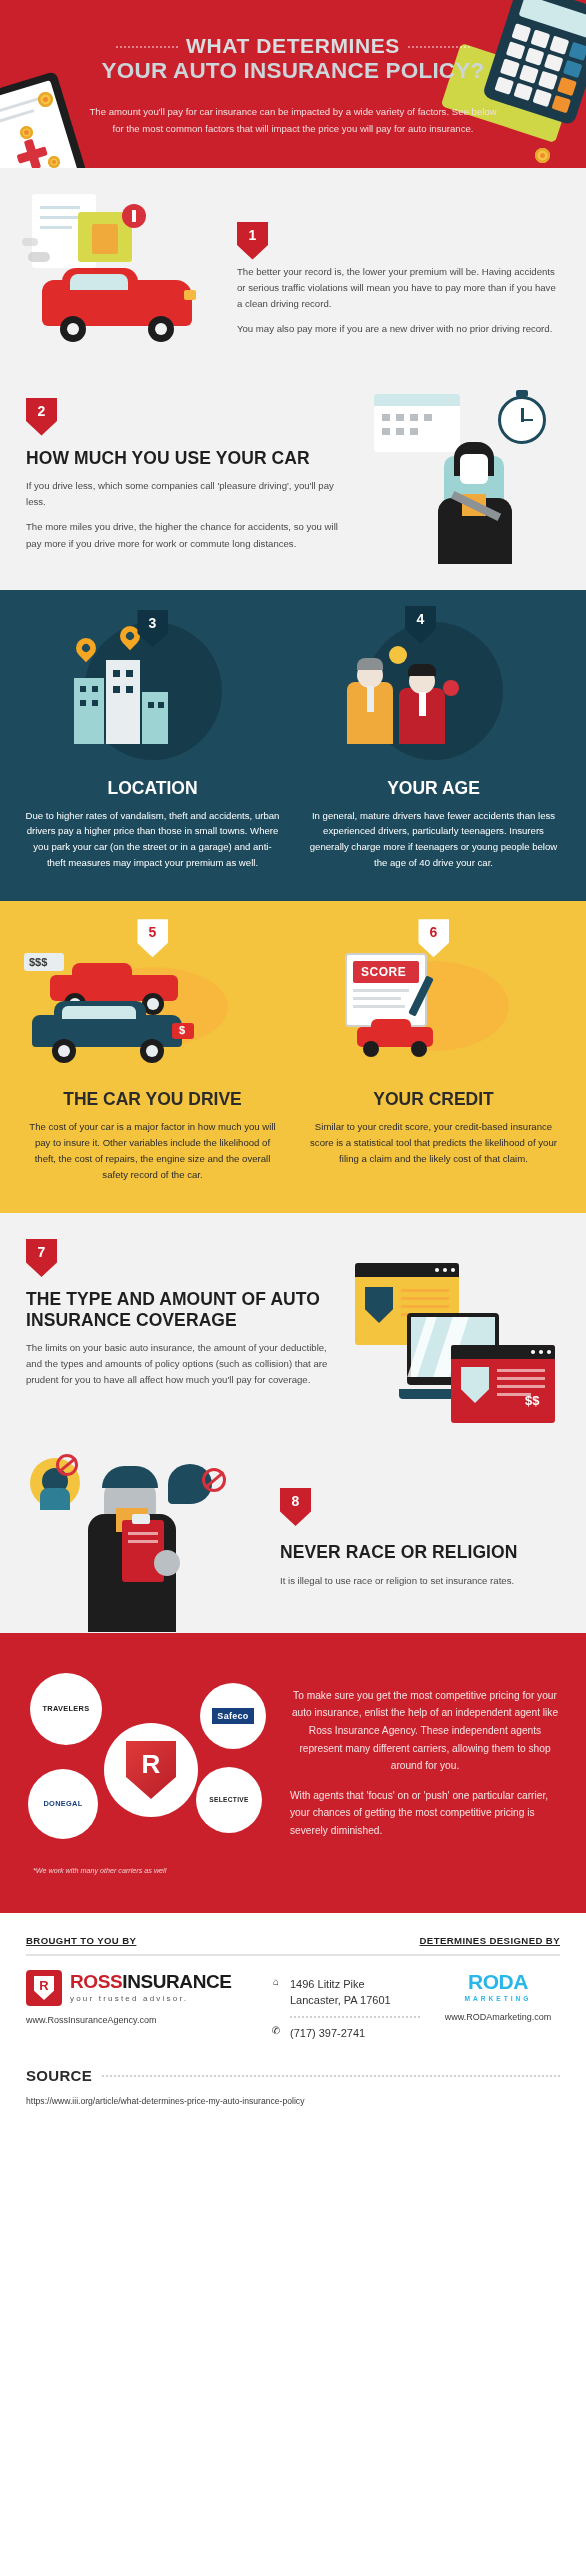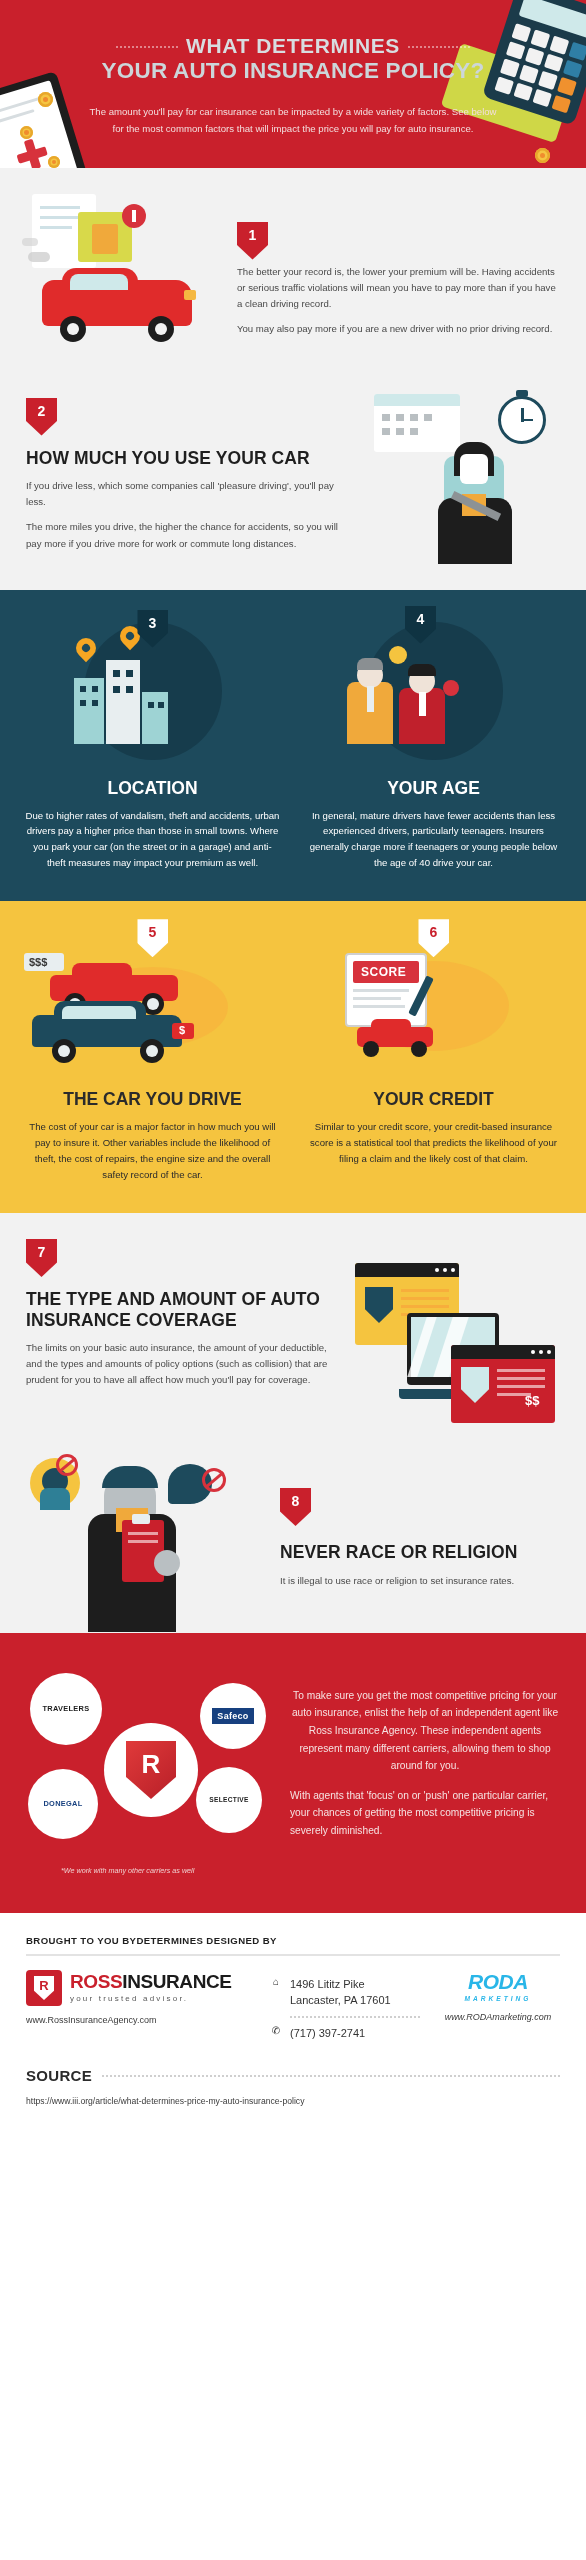--- a/index.html
+++ b/index.html
@@ -143,30 +143,30 @@
   
   .cta { display:flex; padding:34px 26px 36px; gap:14px; }
   .cta .logos { width:250px; flex:0 0 250px; position:relative; height:210px; }
   .cta .txt { flex:1; padding-top:20px; }
   .bub { position:absolute; background:#fff; border-radius:50%; display:flex; align-items:center; justify-content:center; }
   .bub-ctr { width:94px;height:94px; left:78px; top:56px; }
   .rlogo { width:50px;height:58px;background:linear-gradient(135deg,#e03a3a 0%,#b81f28 100%);
            clip-path:polygon(0 0,100% 0,100% 62%,50% 100%,0 62%); position:relative;}
   .rlogo b{position:absolute;left:0;right:0;top:8px;text-align:center;color:#fff;font-size:26px;font-weight:bold;}
   .carrier { font-size:7.4px; font-weight:bold; letter-spacing:.3px; }
-  .cta .note { font-size:7.2px; color:#f0cfcf; font-style:italic; position:absolute; left:35px; bottom:2px; }
+  .cta .note { font-size:7.2px; color:#f0cfcf; font-style:italic; position:absolute; left:7px; bottom:2px; }
 
   
   .footer { background:#ffffff; padding:22px 26px 10px; }
   .fdiv { height:2px; background:#e3e3e3; margin-bottom:14px;}
   .flabel { font-weight:bold; font-size:9.6px; letter-spacing:.4px; color:#1f1f1f; }
   .frow { display:flex; align-items:flex-start; gap:16px; margin-top:12px; }
   .fcol-a { width:228px; flex:0 0 228px; }
   .fcol-b { width:150px; flex:0 0 150px; padding-top:6px;}
-  .fcol-c { flex:1; text-align:center;font-style:italic; }
+  .fcol-c { flex:1; text-align:center; }
   .ri-wrap { display:flex; align-items:center; gap:8px; }
   .ri-mark { width:36px;height:36px;background:#c9202c;border-radius:4px;position:relative;flex:0 0 36px;}
   .ri-mark:before{content:"";position:absolute;left:8px;top:6px;width:20px;height:24px;background:#fff;
     clip-path:polygon(0 0,100% 0,100% 62%,50% 100%,0 62%);}
   .ri-mark b{position:absolute;left:8px;top:8px;width:20px;text-align:center;color:#c9202c;font-size:13px;font-weight:bold;}
   .ri-name { font-weight:bold; font-size:19px; line-height:1; letter-spacing:-.4px; }
   .ri-name .r1{color:#c9202c;} .ri-name .r2{color:#1b1b1b;}
   .ri-tag { font-size:8px; letter-spacing:2.2px; color:#5a5a5a; margin-top:3px; }
   .ri-url { font-size:9px; color:#3a3a3a; margin-top:9px; }
   .addr { font-size:11px; line-height:1.5; color:#333; }
@@ -497,21 +497,21 @@
         <span class="note">*We work with many other carriers as well</span>
       </div>
       <div class="txt">
         <div class="p-body" style="font-size:10.2px;line-height:1.72;margin-bottom:12px;text-align:center;">To make sure you get the most competitive pricing for your auto insurance, enlist the help of an independent agent like Ross Insurance Agency.  These independent agents represent many different carriers, allowing them to shop around for you.</div>
         <div class="p-body" style="font-size:10.2px;line-height:1.72;">With agents that 'focus' on or 'push' one particular carrier, your chances of getting the most competitive pricing is severely diminished.</div>
       </div>
     </div>
   </div>
 
   <div class="footer">
-    <div style="display:flex;justify-content:flex-start;">
+    <div style="display:flex;justify-content:space-between;text-decoration:underline;">
       <div class="flabel">BROUGHT TO YOU BY</div>
       <div class="flabel">DETERMINES DESIGNED BY</div>
     </div>
     <div class="fdiv" style="margin-top:8px;"></div>
 
     <div class="frow">
       <div class="fcol-a">
         <div class="ri-wrap">
           <div class="ri-mark">
               <b>R</b>

